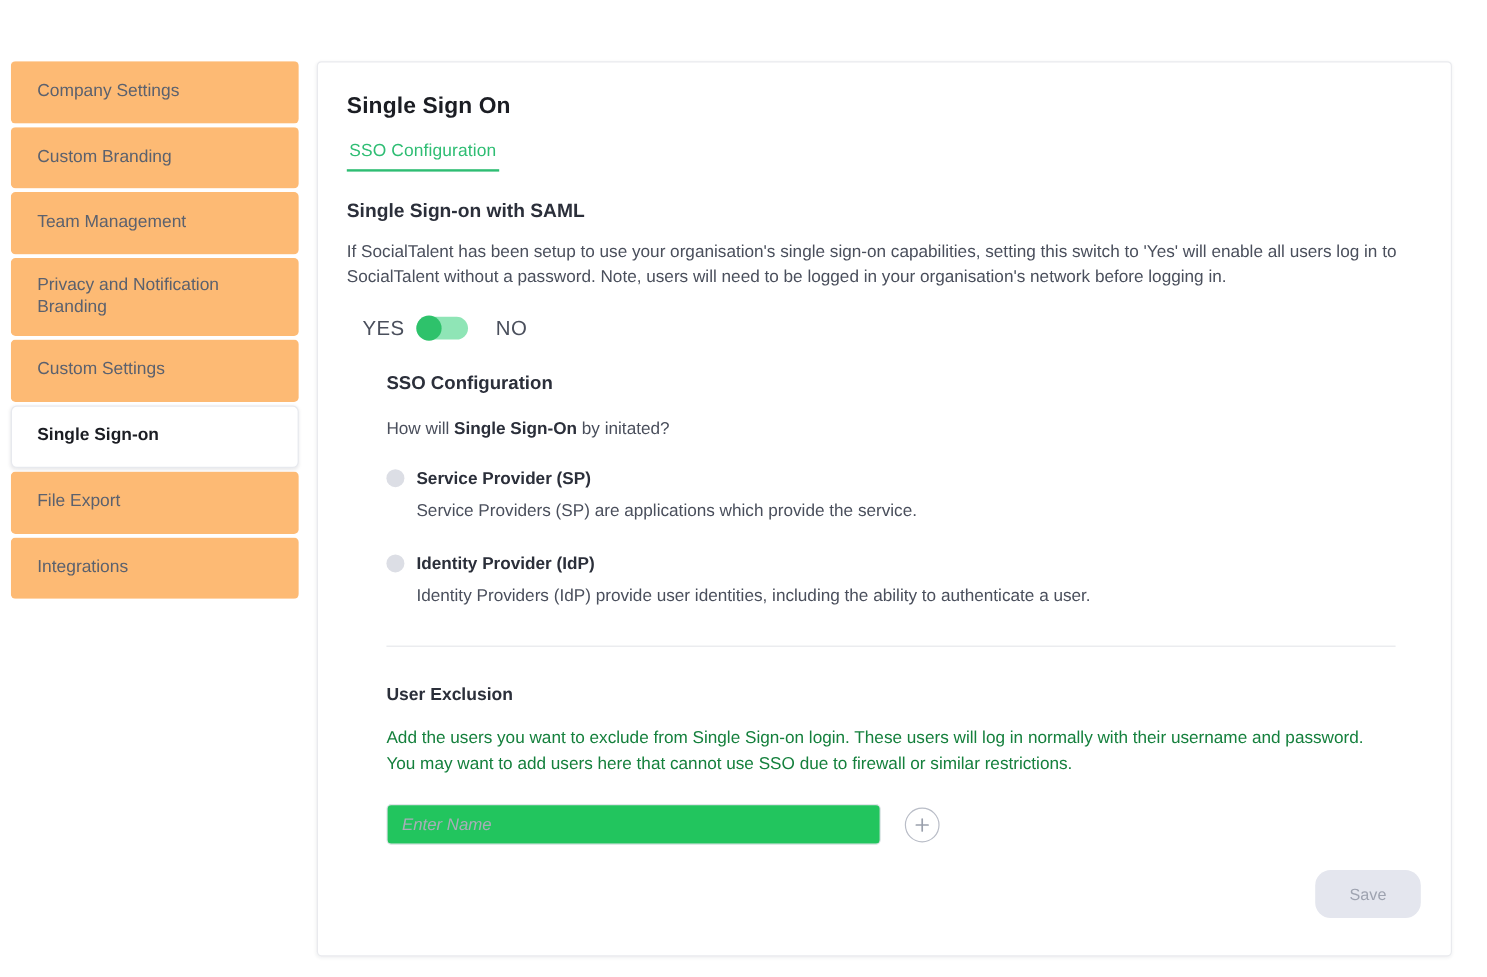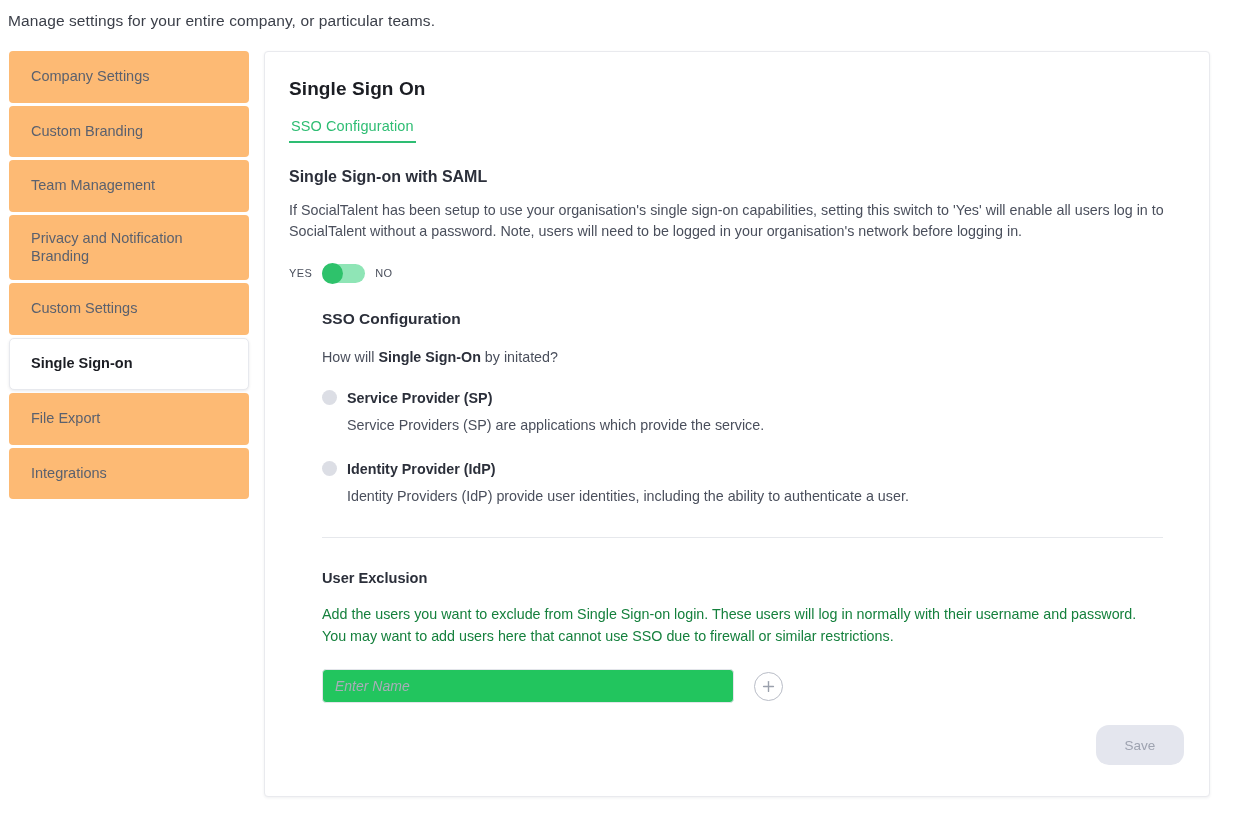--- a/index.html
+++ b/index.html
@@ -111,23 +111,24 @@
     max-width: 896px;
   }
 
   
   .toggle-row {
     display: flex;
     align-items: center;
     margin-top: 21px;
   }
   .toggle-label {
-    font-size: 11px;
+    font-size: 17px;
     color: #4a4f5c;
     letter-spacing: 0.4px;
+    margin-left: 13px;
   }
   .toggle {
     position: relative;
     width: 43px;
     height: 19px;
     border-radius: 10px;
     background: #8fe5b6;
     margin: 0 10px;
     cursor: pointer;
     flex: none;
@@ -251,21 +252,20 @@
     display: flex;
     align-items: center;
     justify-content: center;
   }
 </style>
 </head>
 <body>
 
 <div class="page">
 
-  <div class="page-subtitle">Manage settings for your entire company, or particular teams.</div>
 
   <nav class="sidebar">
     <div class="side-item">
       <span>Company Settings</span>
     </div>
     <div class="side-item">
       <span>Custom Branding</span>
     </div>
     <div class="side-item">
       <span>Team Management</span>

